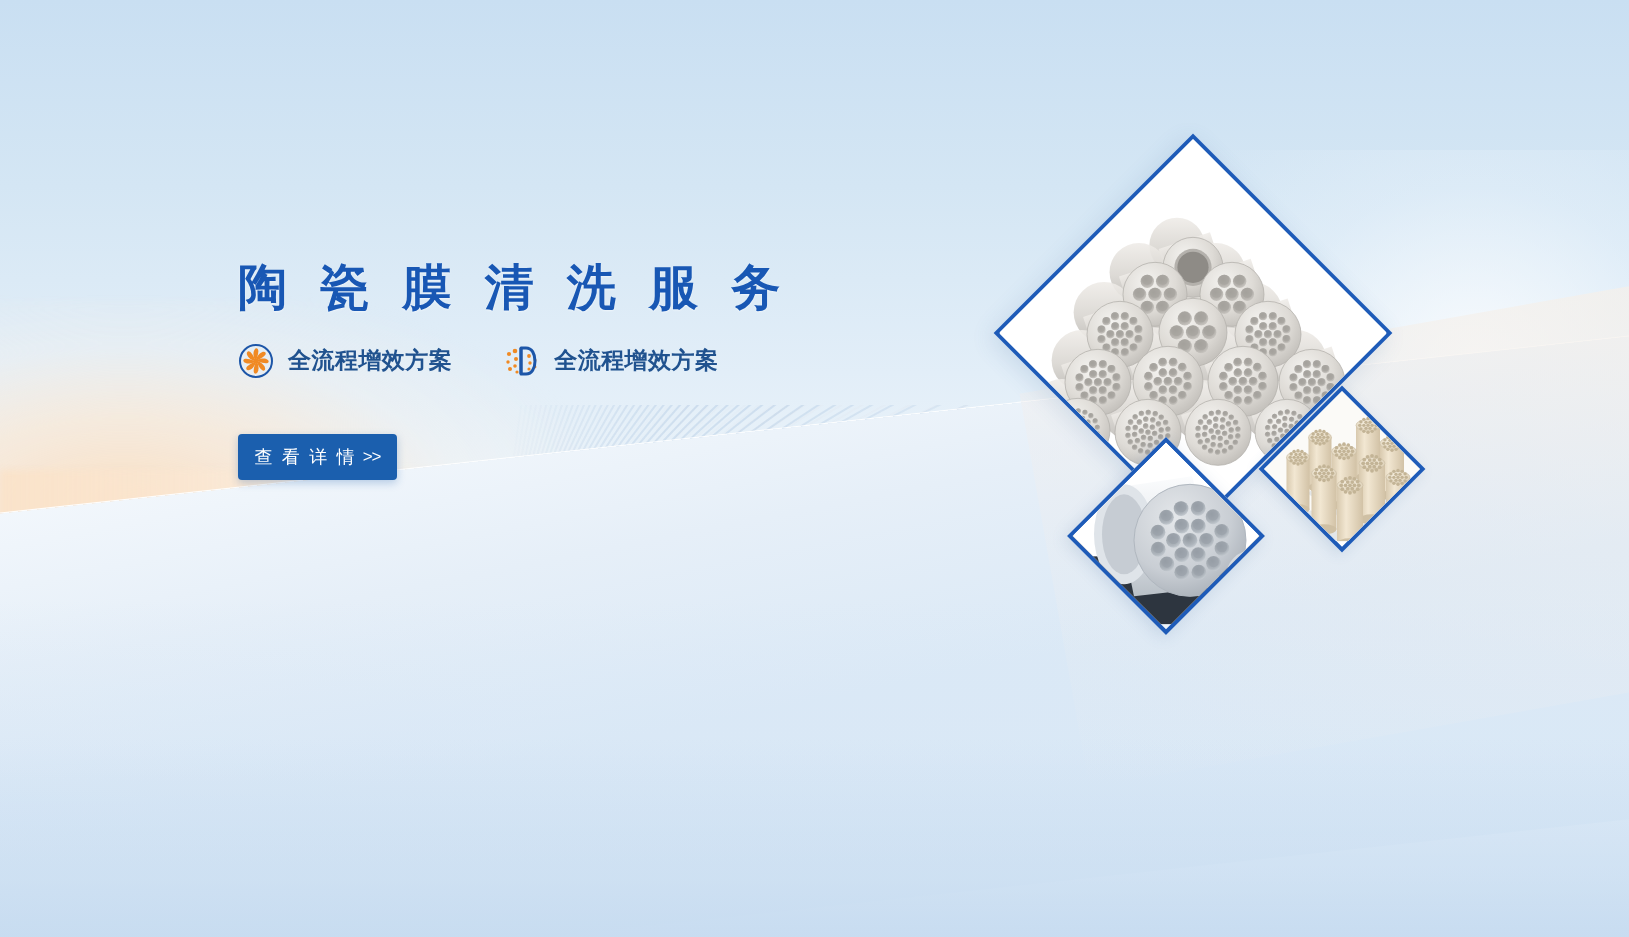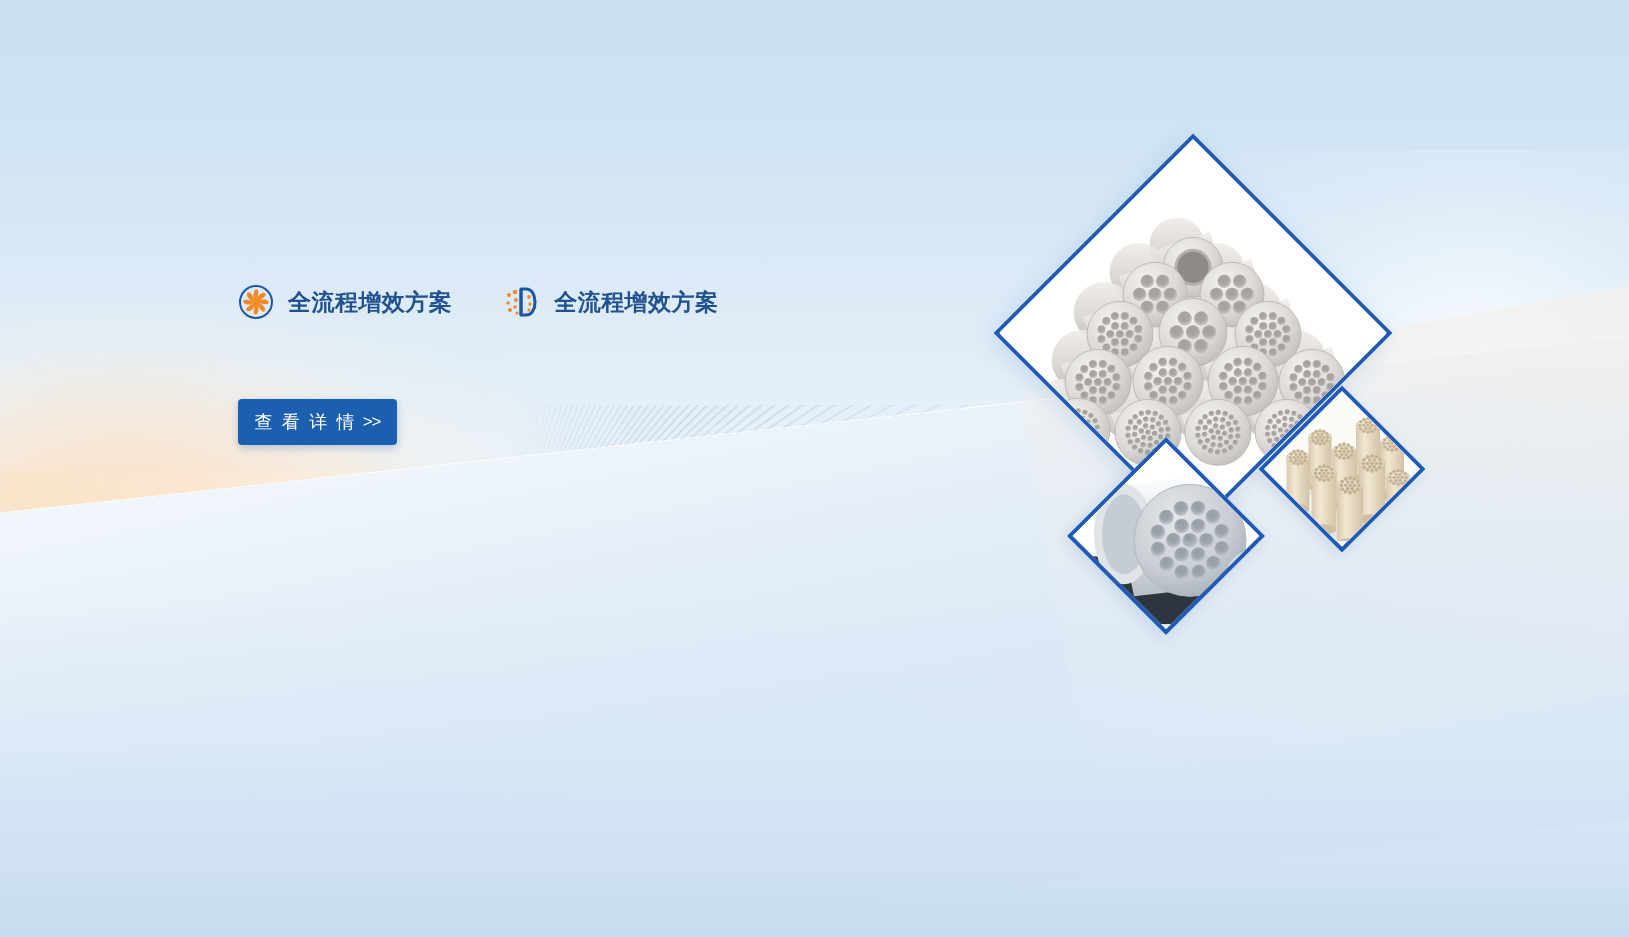--- a/index.html
+++ b/index.html
@@ -93,21 +93,21 @@
   .feature-label{
     font-size:23px;font-weight:bold;color:#20528f;margin-left:14px;letter-spacing:.02em;
   }
   .desc{
     margin-top:32px;font-size:17px;line-height:2.0;color:#4e5560;
     letter-spacing:.01em;max-width:660px;
   }
   .desc p{margin:0;}
   .btn{
     display:inline-flex;align-items:center;justify-content:center;
-    margin-top:47px;width:159px;height:46px;border-radius:4px;
+    margin-top:23px;width:159px;height:46px;border-radius:4px;
     background:#1b5fae;color:#fff;font-size:18px;letter-spacing:.12em;
     box-shadow:0 3px 9px rgba(27,95,174,.28);cursor:pointer;
     border:none;font-family:"Liberation Sans","DejaVu Sans",sans-serif;
   }
   .btn .chev{margin-left:6px;letter-spacing:-1px;font-size:17px;}
 
   
   .diamond{position:absolute;transform:rotate(45deg);overflow:hidden;background:#fff;}
   .diamond .inner{position:absolute;inset:0;transform:rotate(-45deg);overflow:hidden;
     display:flex;align-items:center;justify-content:center;}
@@ -1256,20 +1256,21 @@
               <circle cx="149.8" cy="95.1" r="7.4" fill="url(#chole)"></circle>
               <circle cx="149.8" cy="93.5" r="5.328" fill="#9aa1a9" opacity=".7"></circle>
               <ellipse cx="180" cy="140" rx="26" ry="26" fill="#d6dbe1" opacity=".95"></ellipse>
             </g>
         </svg>
       </div>
     </div>
   </div>
 
   <div class="content">
+    <h1 class="title">陶 瓷 膜 清 洗 服 务</h1>
 
     <div class="features">
 
       <div class="feature">
         <span>
           <svg width="36" height="36" viewBox="0 0 36 36">
             <circle cx="18" cy="18" r="16" fill="none" stroke="#1d56a8" stroke-width="2"></circle>
             <g fill="#f08a24">
               <g transform="translate(18,18)">
                 <g>

